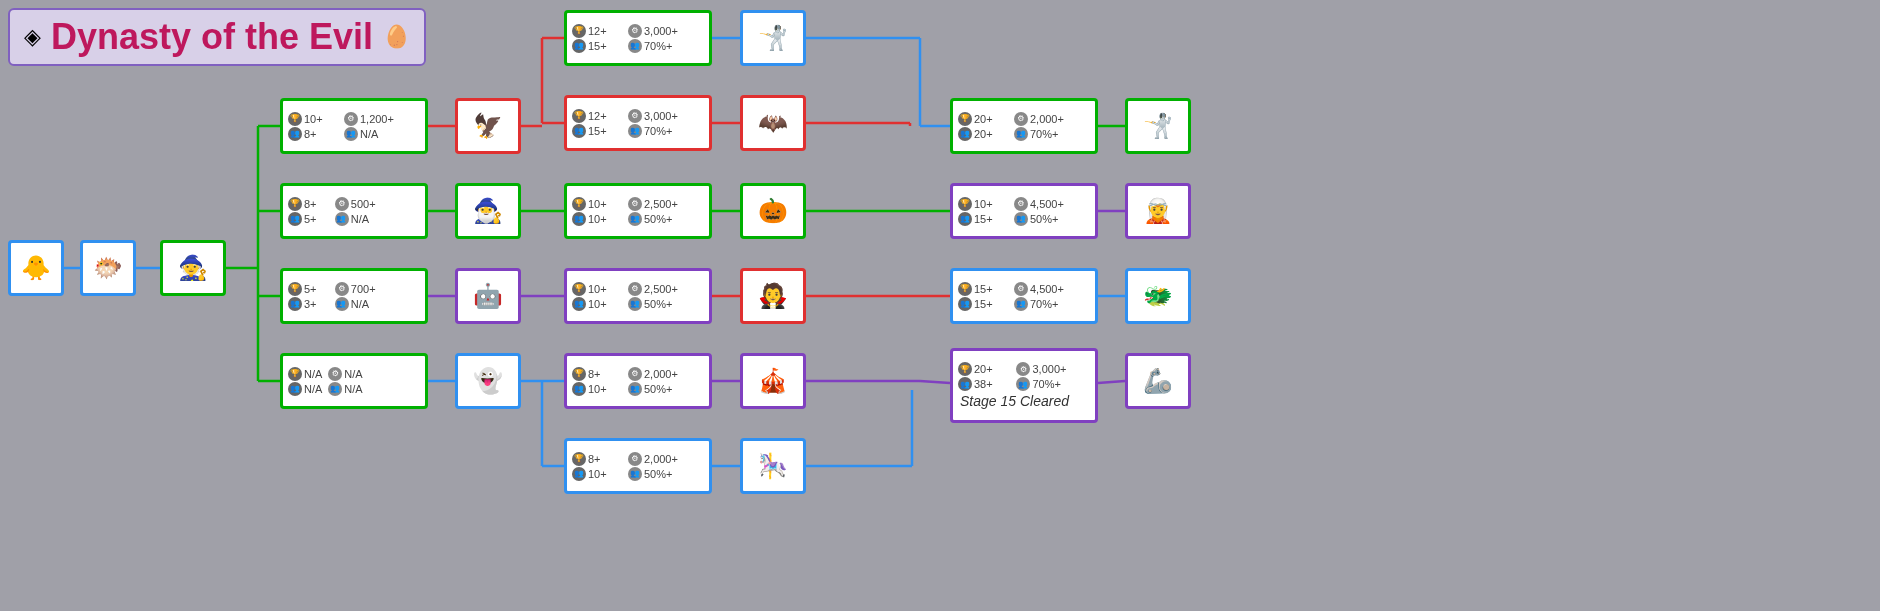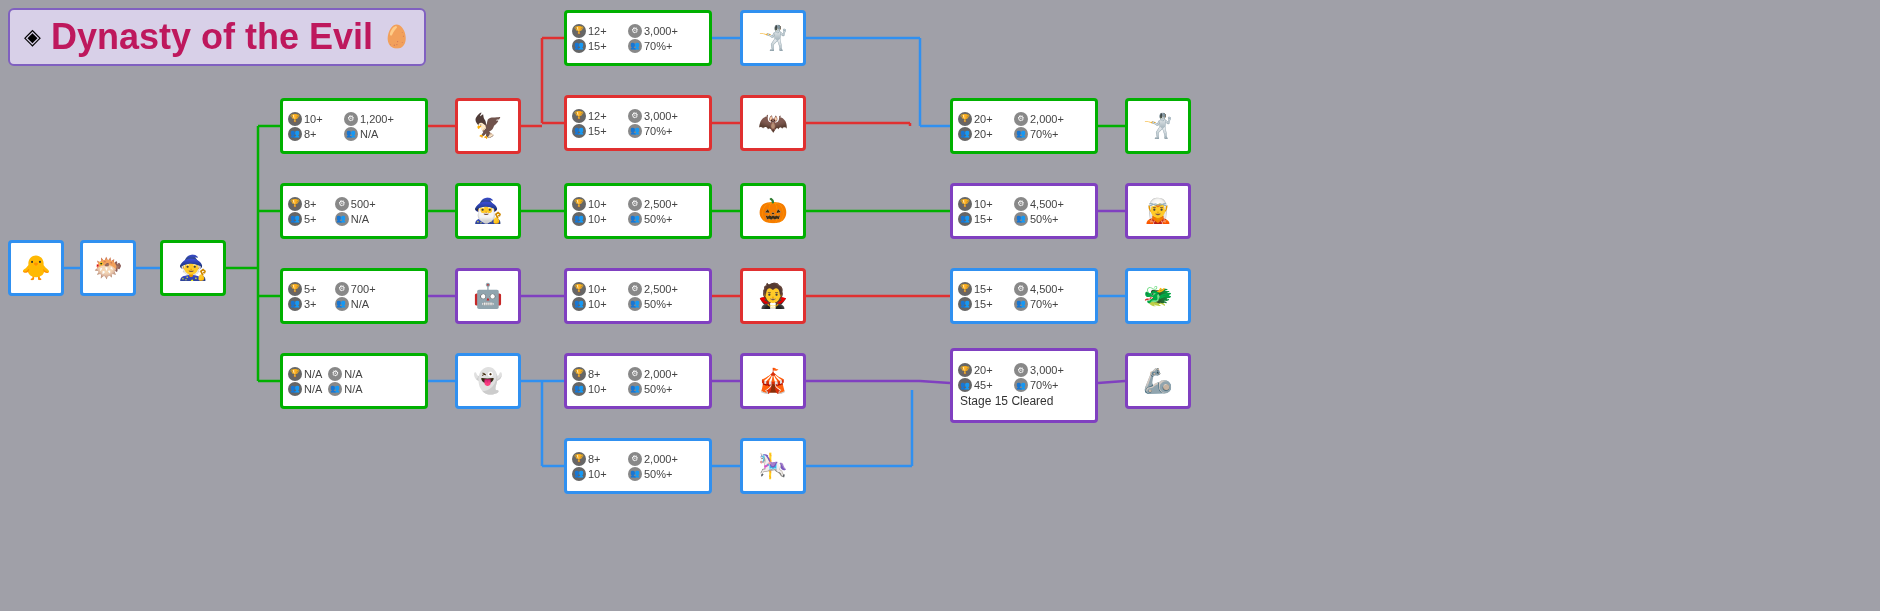--- a/index.html
+++ b/index.html
@@ -488,28 +488,28 @@
       <div class="stat">
           <span class="stat-icon trophy">🏆</span>
           <span>20+</span>
         </div>
       <div class="stat">
           <span class="stat-icon score">⚙</span>
           <span>3,000+</span>
         </div>
       <div class="stat">
           <span class="stat-icon group">👥</span>
-          <span>45+</span>
+          <span>38+</span>
         </div>
       <div class="stat">
           <span class="stat-icon pct">👥</span>
           <span>70%+</span>
         </div>
     </div>
-    <div style="font-size:12px;color:#333;padding-left:2px;">Stage 15 Cleared</div>
+    <div style="font-size:14px;color:#333;padding-left:2px;font-style:italic;">Stage 15 Cleared</div>
   </div>
 </div>
 
 <div class="node green" style="left:1125px;top:98px;width:66px;height:56px;justify-content:center;">
   <div class="node-img">🤺</div>
 </div>
 <div class="node purple" style="left:1125px;top:183px;width:66px;height:56px;justify-content:center;">
   <div class="node-img">🧝</div>
 </div>
 <div class="node blue" style="left:1125px;top:268px;width:66px;height:56px;justify-content:center;">

